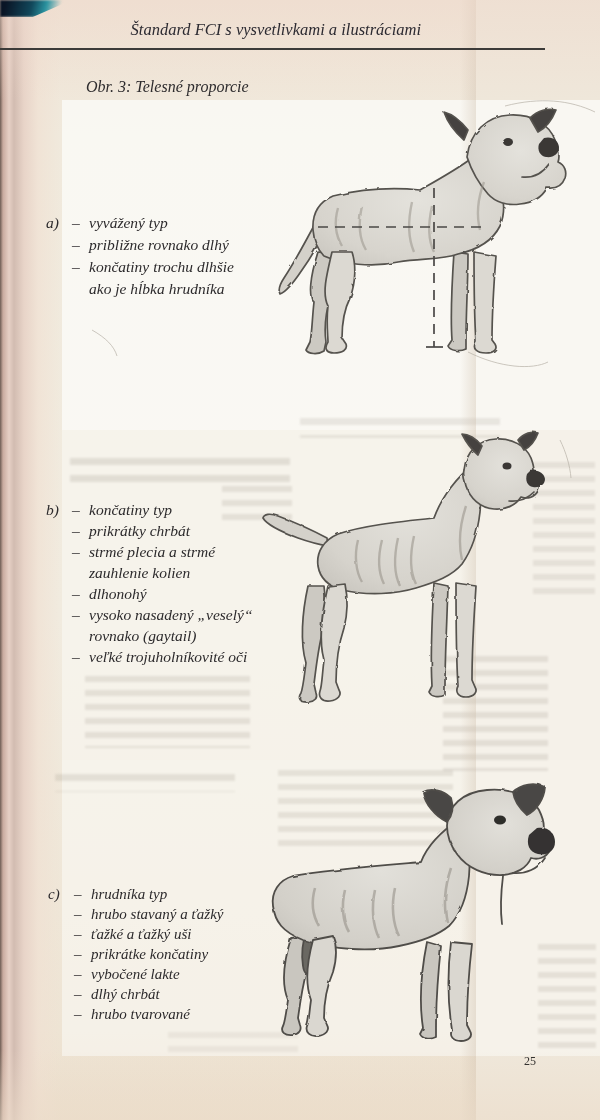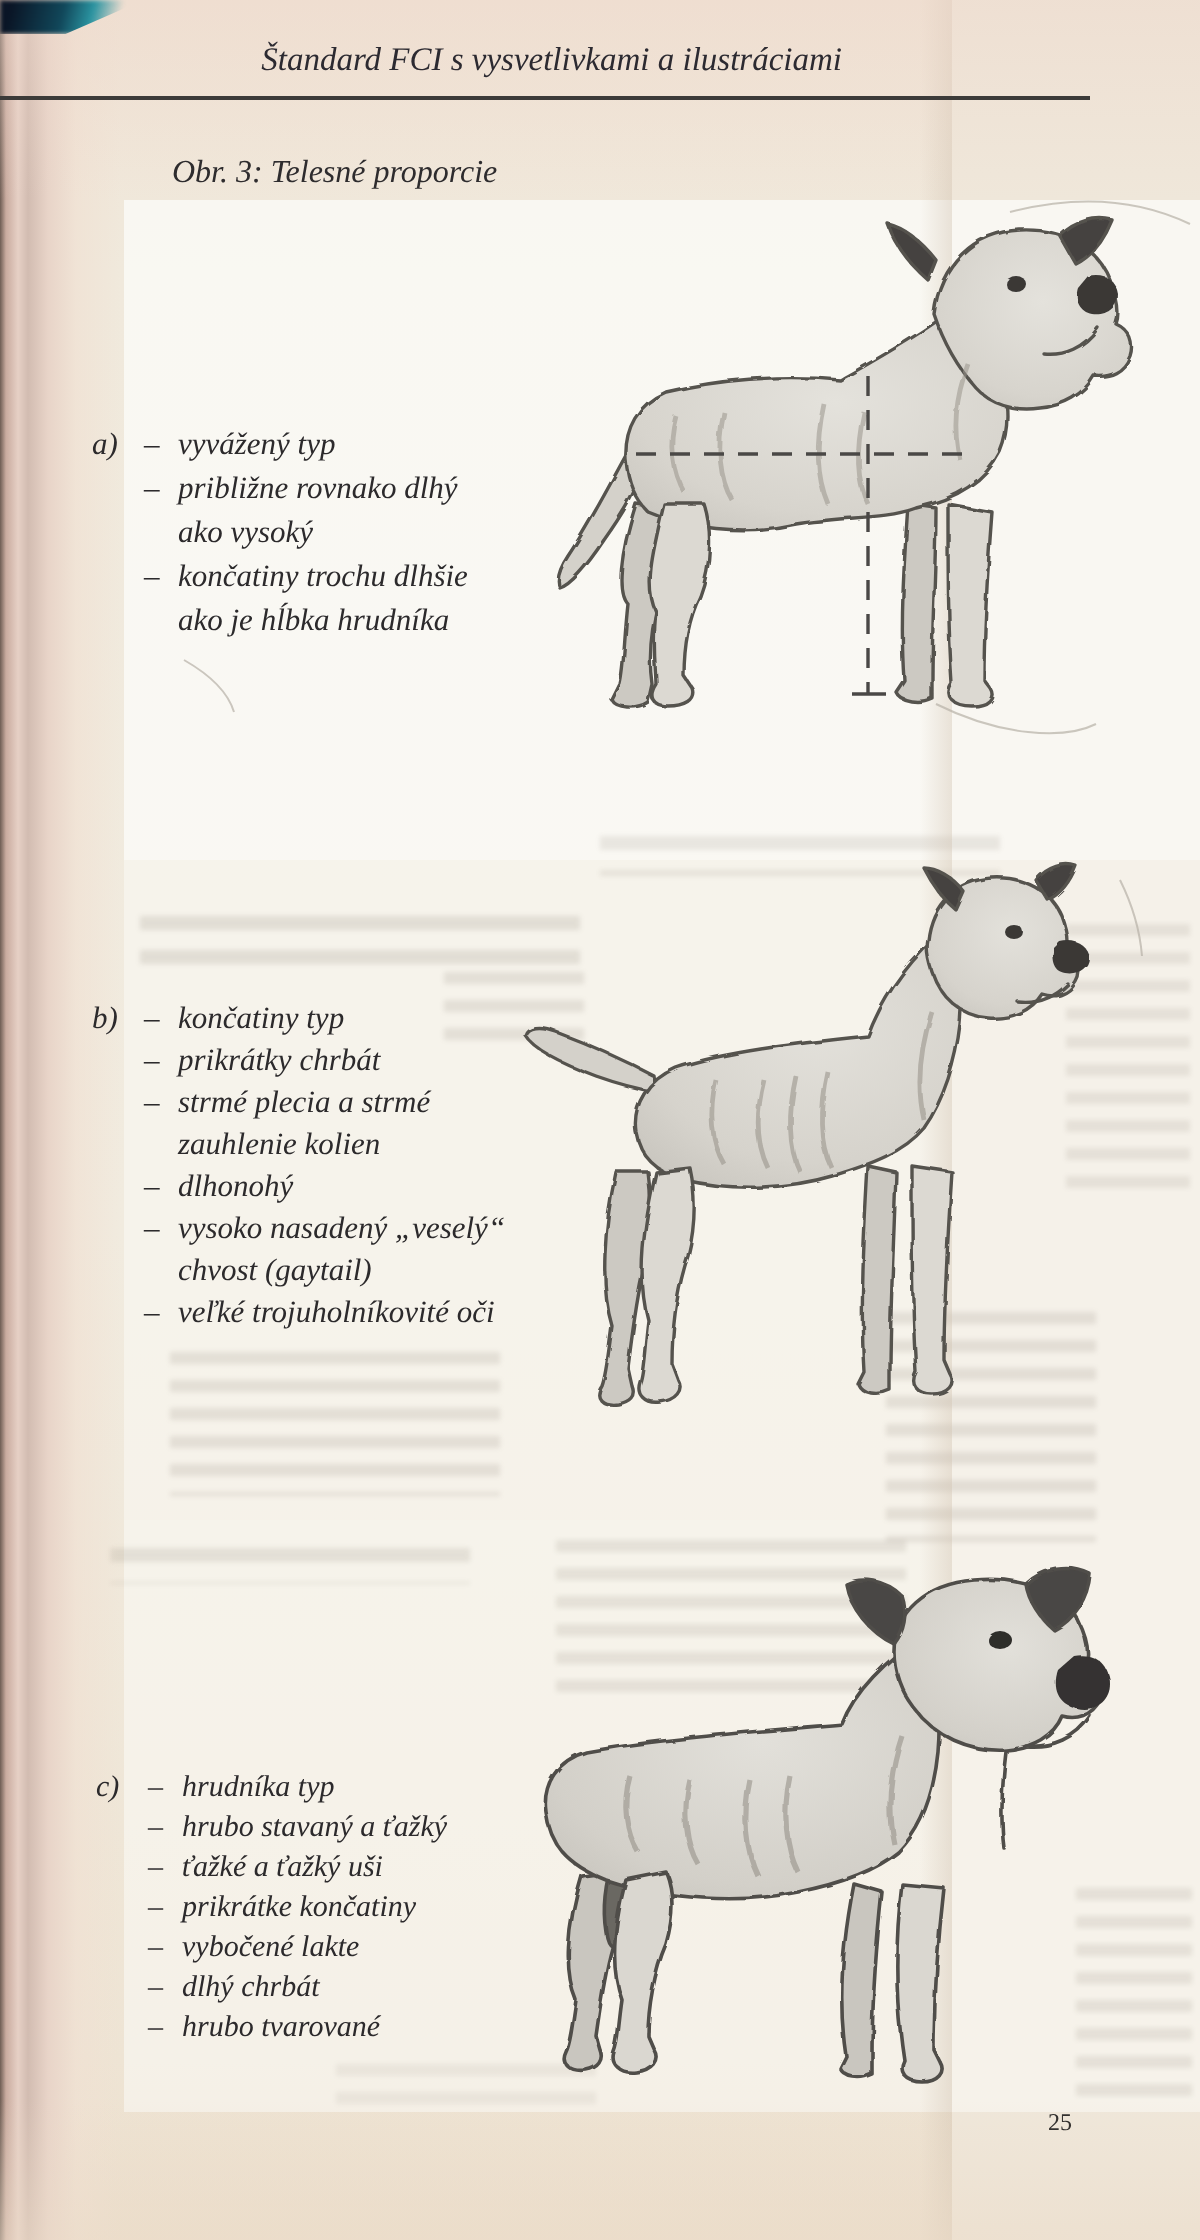--- a/index.html
+++ b/index.html
@@ -77,24 +77,20 @@
     <span class="lbl">a)</span>
     <div class="row">
         <span class="dash">–</span>
         <span>vyvážený typ</span>
       </div>
     <div class="row">
         <span class="dash">–</span>
         <span>približne rovnako dlhý</span>
       </div>
     <div class="row">
-        <span class="dash"></span>
-        <span>ako vysoký</span>
-      </div>
-    <div class="row">
         <span class="dash">–</span>
         <span>končatiny trochu dlhšie</span>
       </div>
     <div class="row">
         <span class="dash"></span>
         <span>ako je hĺbka hrudníka</span>
       </div>
   </div>
 
   <div class="list lb">
@@ -118,21 +114,21 @@
     <div class="row">
         <span class="dash">–</span>
         <span>dlhonohý</span>
       </div>
     <div class="row">
         <span class="dash">–</span>
         <span>vysoko nasadený „veselý“</span>
       </div>
     <div class="row">
         <span class="dash"></span>
-        <span>chvost (gaytail)</span>
+        <span>rovnako (gaytail)</span>
       </div>
     <div class="row">
         <span class="dash">–</span>
         <span>veľké trojuholníkovité oči</span>
       </div>
   </div>
 
   <div class="list lc">
     <span class="lbl">c)</span>
     <div class="row">

